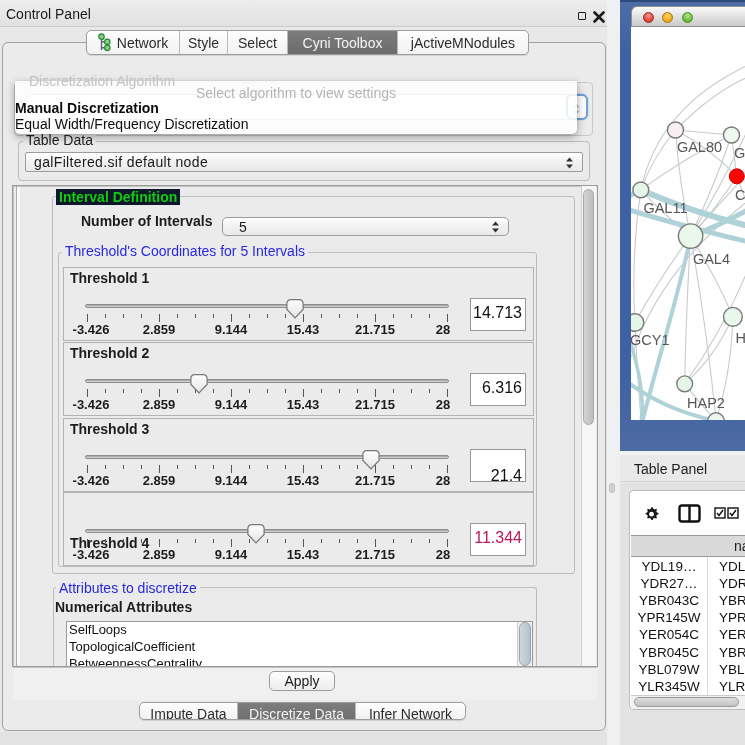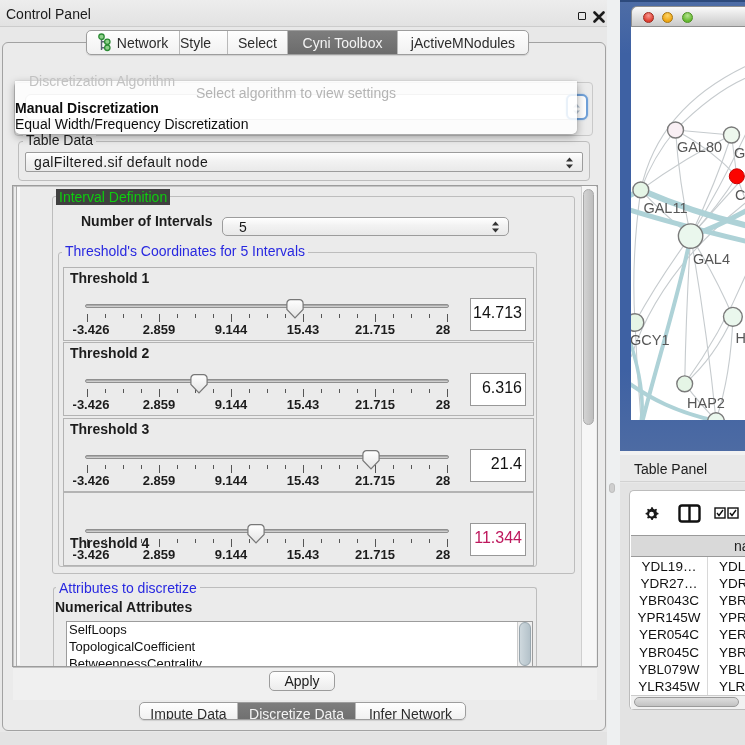--- a/index.html
+++ b/index.html
@@ -12,21 +12,21 @@
       <path d="M1.5 1.5 L10.5 10.5 M10.5 1.5 L1.5 10.5" stroke="#1c1c1c" stroke-width="2.6" stroke-linecap="round"></path>
     </svg>
 <div style="position:absolute;left:2px;top:42px;width:604px;height:689px;background:#ebebeb;border:1px solid #a2a2a2;border-radius:6px;"></div>
 <div style="position:absolute;left:86px;top:30px;width:443px;height:25px;border:1px solid #9d9d9d;border-radius:5px;background:linear-gradient(#fefefe,#f1f1f1);overflow:hidden;box-shadow:0 1px 1px rgba(0,0,0,0.12);">
       <div style="position:absolute;left:0px;top:0;width:93px;height:25px;color:#2c2c2c;border-right:1px solid #b9b9b9;text-align:center;line-height:25px;font-size:14px;white-space:nowrap;"><svg style="vertical-align:-4px;margin-right:6px;" width="13" height="20" viewBox="0 0 13 20">
           <path d="M3.5 5 V18 M3.5 9.8 H8 M3.5 15.8 H8" stroke="#5a6572" stroke-width="1.4" fill="none"></path>
           <circle cx="3.5" cy="4.7" r="2.7" fill="#8ed08a" stroke="#2c8c35" stroke-width="1.3"></circle>
           <circle cx="9.3" cy="9.8" r="2.7" fill="#8ed08a" stroke="#2c8c35" stroke-width="1.3"></circle>
           <circle cx="9.3" cy="15.8" r="2.7" fill="#8ed08a" stroke="#2c8c35" stroke-width="1.3"></circle>
         </svg>Network</div>
-      <div style="position:absolute;left:93px;top:0;width:48px;height:25px;color:#2c2c2c;border-right:1px solid #b9b9b9;line-height:25px;font-size:14px;white-space:nowrap;">Style</div>
+      <div style="position:absolute;left:93px;top:0;width:48px;height:25px;color:#2c2c2c;border-right:1px solid #b9b9b9;text-align:center;line-height:25px;font-size:14px;white-space:nowrap;">Style</div>
       <div style="position:absolute;left:141px;top:0;width:60px;height:25px;color:#2c2c2c;border-right:1px solid #b9b9b9;text-align:center;line-height:25px;font-size:14px;white-space:nowrap;">Select</div>
       <div style="position:absolute;left:201px;top:0;width:110px;height:25px;background:linear-gradient(#7d7d7d,#6a6a6a);color:#f4f4f4;border-right:1px solid #b9b9b9;text-align:center;line-height:25px;font-size:14px;white-space:nowrap;">Cyni Toolbox</div>
       <div style="position:absolute;left:311px;top:0;width:130px;height:25px;color:#2c2c2c;text-align:center;line-height:25px;font-size:14px;white-space:nowrap;">jActiveMNodules</div>
     </div>
 <div style="position:absolute;left:14px;top:82px;width:579px;height:54px;border:1px solid #c9c9c9;border-radius:4px;"></div>
 <div style="position:absolute;left:26px;top:73px;font-size:14px;color:#c2c2c2;padding:0 3px;z-index:6;">Discretization Algorithm</div>
 <div style="position:absolute;left:25px;top:94px;width:563px;height:26px;border:1px solid #b5b5b5;border-radius:6px;background:#fdfdfd;"></div>
 <div style="position:absolute;left:566px;top:94px;width:22px;height:26px;border:2.5px solid #6fa0d8;border-radius:6px;background:#fdfdfd;box-shadow:0 0 2px #9cc0e8;">
       <svg style="position:absolute;right:5px;top:7px;" width="9" height="12" viewBox="0 0 9 12">
         <path d="M4.5 0.5 L8 4.5 H1 Z" fill="#b6c3d2"></path>
@@ -45,21 +45,21 @@
         <path d="M4.5 0.5 L8 4.5 H1 Z" fill="#333"></path>
         <path d="M4.5 11.5 L1 7.5 H8 Z" fill="#333"></path>
       </svg>
     </div>
 <div style="position:absolute;left:12px;top:185px;width:586px;height:482px;border:1px solid #9c9c9c;background:#ebebeb;box-shadow:inset 1px 1px 0 #c4c4c4;"></div>
 <div style="position:absolute;left:17px;top:187px;width:3px;height:478px;background:#f8f8f8;"></div>
 <div style="position:absolute;left:15.5px;top:186px;width:1px;height:480px;background:#adadad;"></div>
 <div style="position:absolute;left:581px;top:186px;width:15px;height:480px;background:#f6f6f6;border-left:1px solid #cfcfcf;"></div>
 <div style="position:absolute;left:583px;top:189px;width:11px;height:236px;background:linear-gradient(90deg,#d3d3d3,#bdbdbd);border:1px solid #a8a8a8;border-radius:6px;"></div>
 <div style="position:absolute;left:52px;top:196px;width:523px;height:378px;border:1px solid #bdbdbd;border-radius:3px;"></div>
-<div style="position:absolute;left:56px;top:189px;font-size:14px;color:#0ecc0e;background:#404040;padding:0 3px;">Interval Definition</div>
+<div style="position:absolute;left:56px;top:189px;font-size:14px;color:#0ecc0e;background:#0f172a;padding:0 3px;font-weight:bold;">Interval Definition</div>
 <div style="position:absolute;left:81px;top:213px;font-size:14px;font-weight:bold;color:#1c1c1c;">Number of Intervals</div>
 <div style="position:absolute;left:222px;top:217px;width:287px;height:19px;border:1px solid #9c9c9c;border-radius:5px;background:linear-gradient(#ffffff,#f2f2f2 45%,#e9e9e9);box-shadow:inset 0 1px 0 #fff;">
       <span style="position:absolute;left:16px;top:1px;font-size:14px;color:#1a1a1a;">5</span>
       <svg style="position:absolute;right:8px;top:3px;" width="9" height="12" viewBox="0 0 9 12">
         <path d="M4.5 0.5 L8 4.5 H1 Z" fill="#333"></path>
         <path d="M4.5 11.5 L1 7.5 H8 Z" fill="#333"></path>
       </svg>
     </div>
 <div style="position:absolute;left:58px;top:252px;width:479px;height:315px;border:1px solid #bdbdbd;border-radius:3px;"></div>
 <div style="position:absolute;left:62px;top:243px;font-size:14px;color:#2828e0;background:#ebebeb;padding:0 3px;">Threshold's Coordinates for 5 Intervals</div>
@@ -180,21 +180,21 @@
     <svg style="position:absolute;left:362.4px;top:450px;" width="18" height="20" viewBox="0 0 18 20">
 <defs>
         <linearGradient id="thg418" x1="0" y1="0" x2="0" y2="1">
           <stop offset="0" stop-color="#ffffff"></stop>
           <stop offset="1" stop-color="#e4e4e4"></stop>
         </linearGradient>
       </defs>
 <path d="M 4.5 0.7 h 9 a 3.6 3.6 0 0 1 3.6 3.6 v 6.2 L 9 18.8 L 0.9 10.5 v -6.2 a 3.6 3.6 0 0 1 3.6 -3.6 z" fill="url(#thg418)" stroke="#777" stroke-width="1.2"></path>
     </svg>
     <div style="position:absolute;left:470px;top:449px;width:56px;height:33px;border:1px solid #989898;background:#fff;">
-      <span style="position:absolute;right:3px;top:5px;font-size:16px;color:#111;">21.4</span>
+      <span style="position:absolute;right:3px;top:17px;font-size:16px;color:#111;">21.4</span>
     </div>
 <div style="position:absolute;left:63px;top:492px;width:471px;height:74px;border:1px solid #b3b3b3;background:#ebebeb;"></div>
     <div style="position:absolute;left:70px;top:495px;font-size:14px;font-weight:bold;color:#1c1c1c;margin-top:40px;">Threshold 4</div>
     <div style="position:absolute;left:85px;top:529px;width:364px;height:4px;border:1px solid #8f8f8f;border-radius:2px;background:linear-gradient(#9a9a9a,#e0e0e0);"></div>
     <i style="position:absolute;left:87.0px;top:539px;width:1px;height:8px;background:#555;"></i>
     <i style="position:absolute;left:105.0px;top:539px;width:1px;height:4px;background:#555;"></i>
     <i style="position:absolute;left:123.0px;top:539px;width:1px;height:4px;background:#555;"></i>
     <i style="position:absolute;left:141.0px;top:539px;width:1px;height:4px;background:#555;"></i>
     <i style="position:absolute;left:159.0px;top:539px;width:1px;height:8px;background:#555;"></i>
     <i style="position:absolute;left:177.0px;top:539px;width:1px;height:4px;background:#555;"></i>

